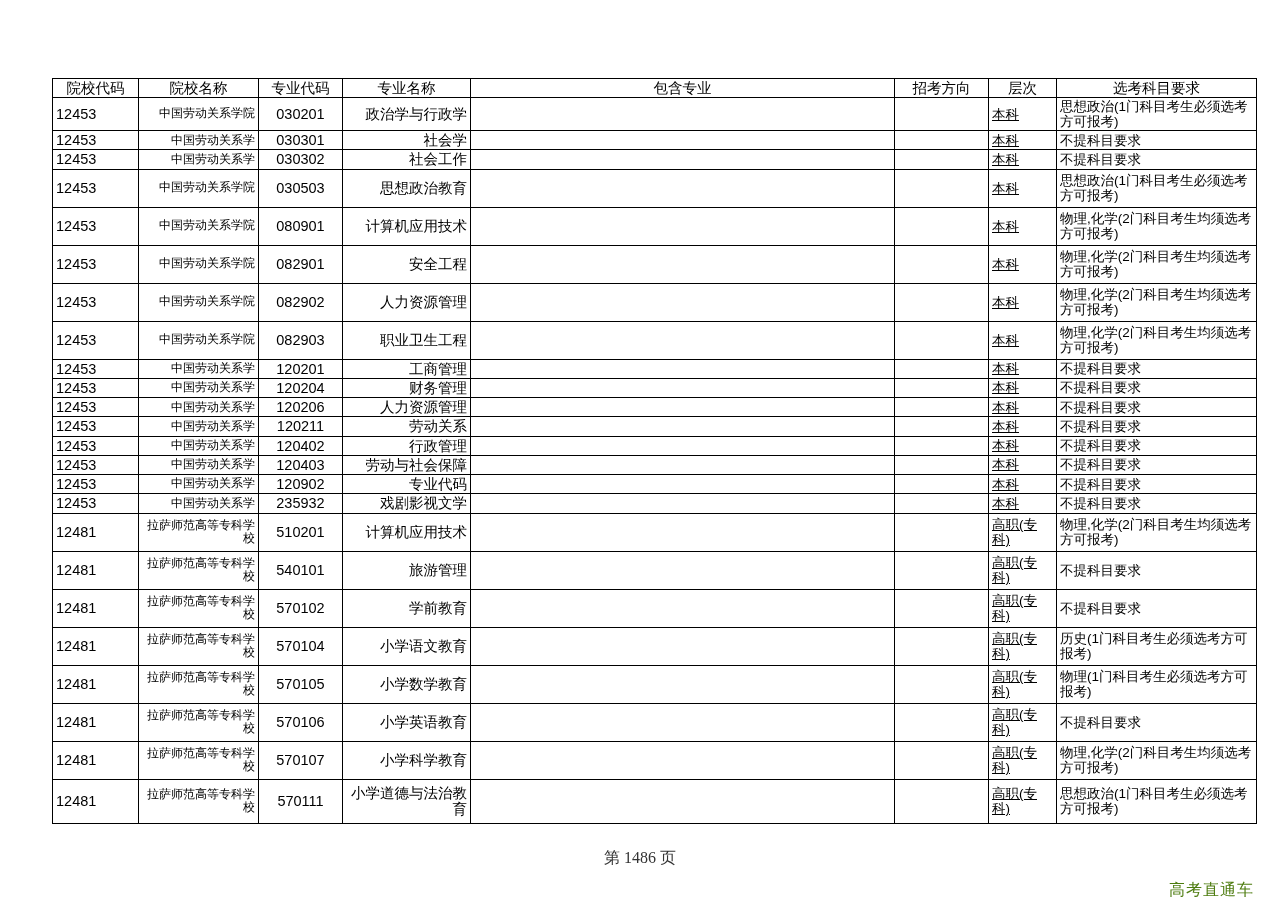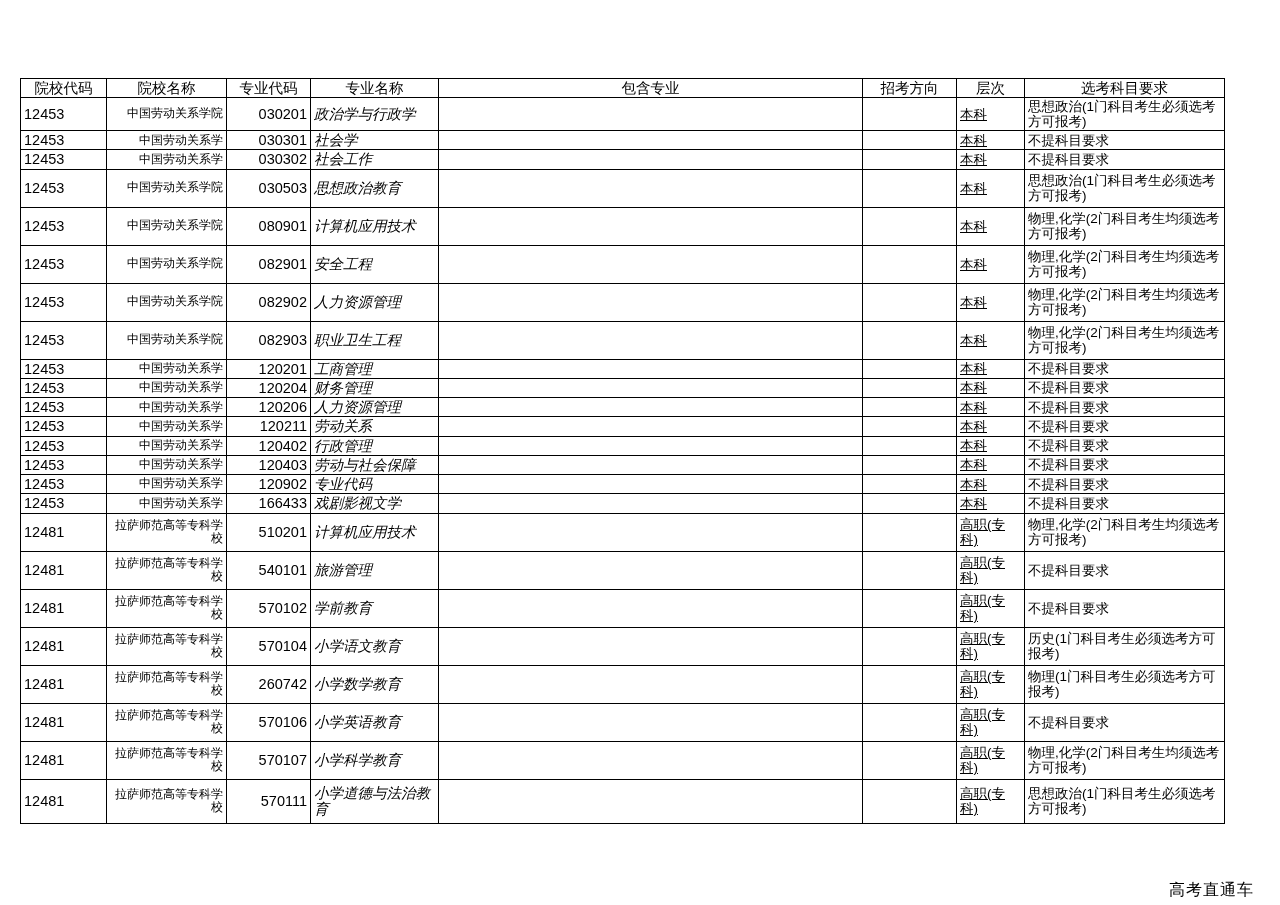--- a/index.html
+++ b/index.html
@@ -17,21 +17,21 @@
   }
   .page {
     position: absolute;
     left: 0;
     top: 0;
     width: 1280px;
     height: 905px;
   }
   table.majors {
     position: absolute;
-    left: 20px;
+    left: 52px;
     top: 78px;
     width: 1204px;
     border-collapse: collapse;
     table-layout: fixed;
     font-size: 14.5px;
   }
   table.majors th,
   table.majors td {
     border: 1px solid #000000;
     padding: 1px 3px;
@@ -52,43 +52,43 @@
   col.c2 { width: 120px; }
   col.c3 { width: 84px; }
   col.c4 { width: 128px; }
   col.c5 { width: 424px; }
   col.c6 { width: 94px; }
   col.c7 { width: 68px; }
   col.c8 { width: 200px; }
 
   td.code      { text-align: left;  padding-left: 5px; }
   td.school    { text-align: right;  padding-left: 4px; font-size: 12px; }
-  td.mcode     { text-align: right;  padding-left: 5px; }
-  td.mname     { text-align: left;  padding-left: 5px; font-style: italic; }
+  td.mcode     { text-align: center;  padding-left: 5px; }
+  td.mname     { text-align: right;  padding-left: 5px; }
   td.contains  { text-align: left; }
   td.direction { text-align: left; }
   td.level     { text-align: left;  padding-left: 5px; font-size: 13.5px; text-decoration: underline; }
   td.req       { text-align: left;  padding-left: 3px; font-size: 13.5px; }
 
   .footer-page {
     position: absolute;
     left: 0;
     top: 848px;
     width: 1280px;
     text-align: center;
     font-size: 16px;
     color: #333333;
     font-family: "Liberation Serif", "DejaVu Serif", serif;
   }
   .watermark {
     position: absolute;
     right: 26px;
     top: 880px;
     font-size: 16px;
-    color: #000000;
+    color: #4d7c0f;
     letter-spacing: 1px;
   }
 </style>
 </head>
 <body>
 
 <div class="page">
 
   <table class="majors">
     <colgroup>
@@ -260,21 +260,21 @@
           <td class="mcode">120902</td>
           <td class="mname">专业代码</td>
           <td class="contains"></td>
           <td class="direction"></td>
           <td class="level">本科</td>
           <td class="req">不提科目要求</td>
         </tr>
         <tr style="height: 18px;">
           <td class="code">12453</td>
           <td class="school">中国劳动关系学</td>
-          <td class="mcode">166433</td>
+          <td class="mcode">235932</td>
           <td class="mname">戏剧影视文学</td>
           <td class="contains"></td>
           <td class="direction"></td>
           <td class="level">本科</td>
           <td class="req">不提科目要求</td>
         </tr>
         <tr style="height: 38px;">
           <td class="code">12481</td>
           <td class="school">拉萨师范高等专科学校</td>
           <td class="mcode">510201</td>
@@ -310,21 +310,21 @@
           <td class="mcode">570104</td>
           <td class="mname">小学语文教育</td>
           <td class="contains"></td>
           <td class="direction"></td>
           <td class="level">高职(专科)</td>
           <td class="req">历史(1门科目考生必须选考方可报考)</td>
         </tr>
         <tr style="height: 38px;">
           <td class="code">12481</td>
           <td class="school">拉萨师范高等专科学校</td>
-          <td class="mcode">260742</td>
+          <td class="mcode">570105</td>
           <td class="mname">小学数学教育</td>
           <td class="contains"></td>
           <td class="direction"></td>
           <td class="level">高职(专科)</td>
           <td class="req">物理(1门科目考生必须选考方可报考)</td>
         </tr>
         <tr style="height: 38px;">
           <td class="code">12481</td>
           <td class="school">拉萨师范高等专科学校</td>
           <td class="mcode">570106</td>
@@ -350,15 +350,16 @@
           <td class="mcode">570111</td>
           <td class="mname">小学道德与法治教育</td>
           <td class="contains"></td>
           <td class="direction"></td>
           <td class="level">高职(专科)</td>
           <td class="req">思想政治(1门科目考生必须选考方可报考)</td>
         </tr>
       </tbody>
   </table>
 
+  <div class="footer-page">第 1486 页</div>
   <div class="watermark">高考直通车</div>
 
 </div>
 
 </body></html>

